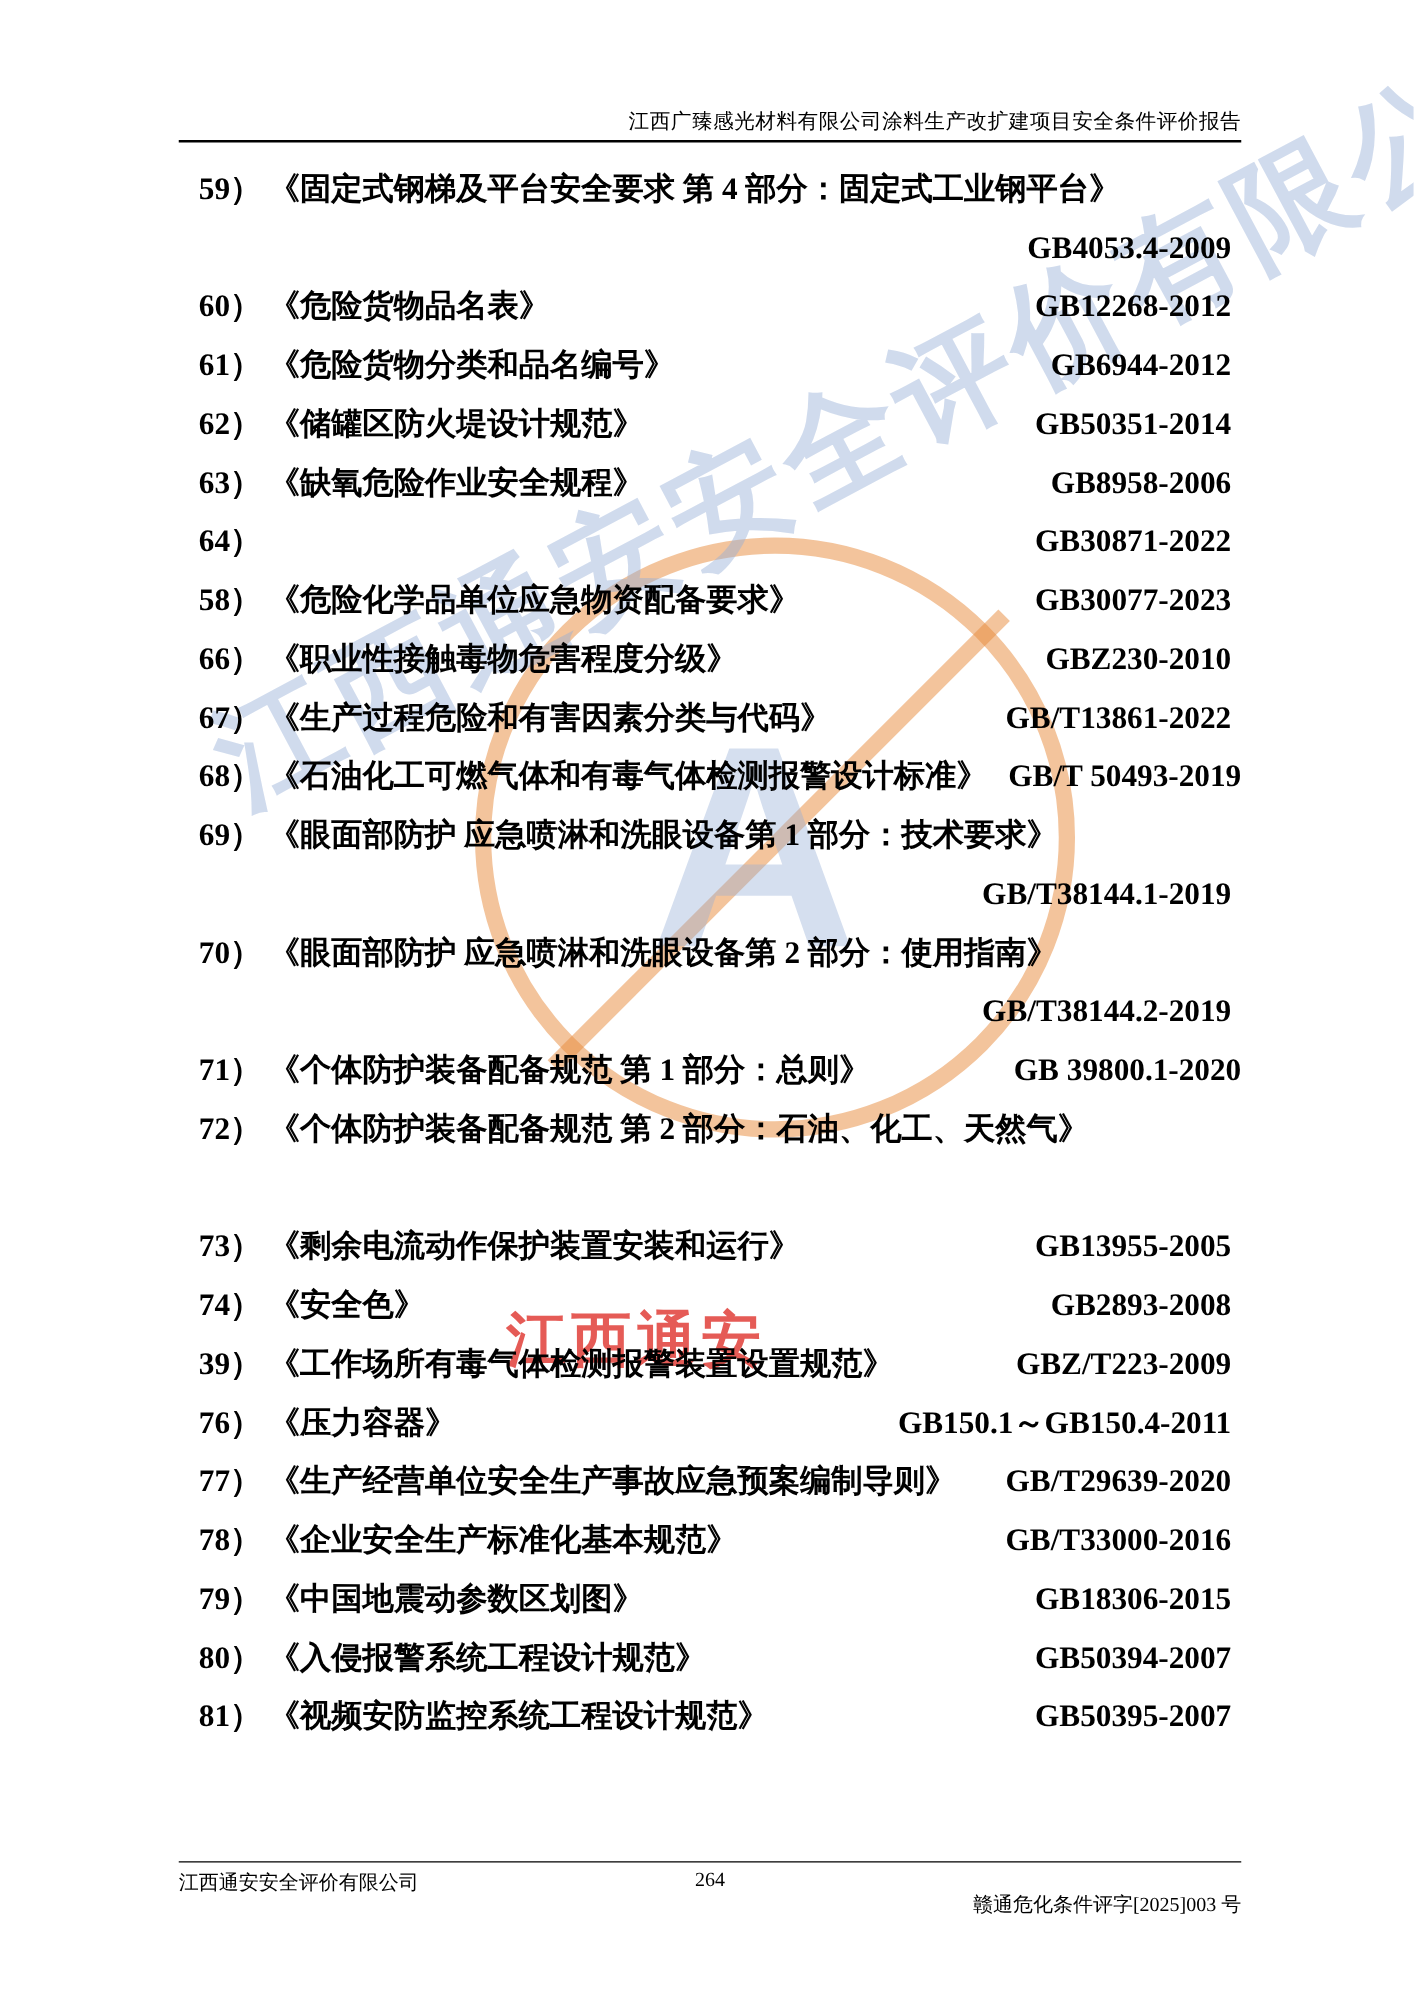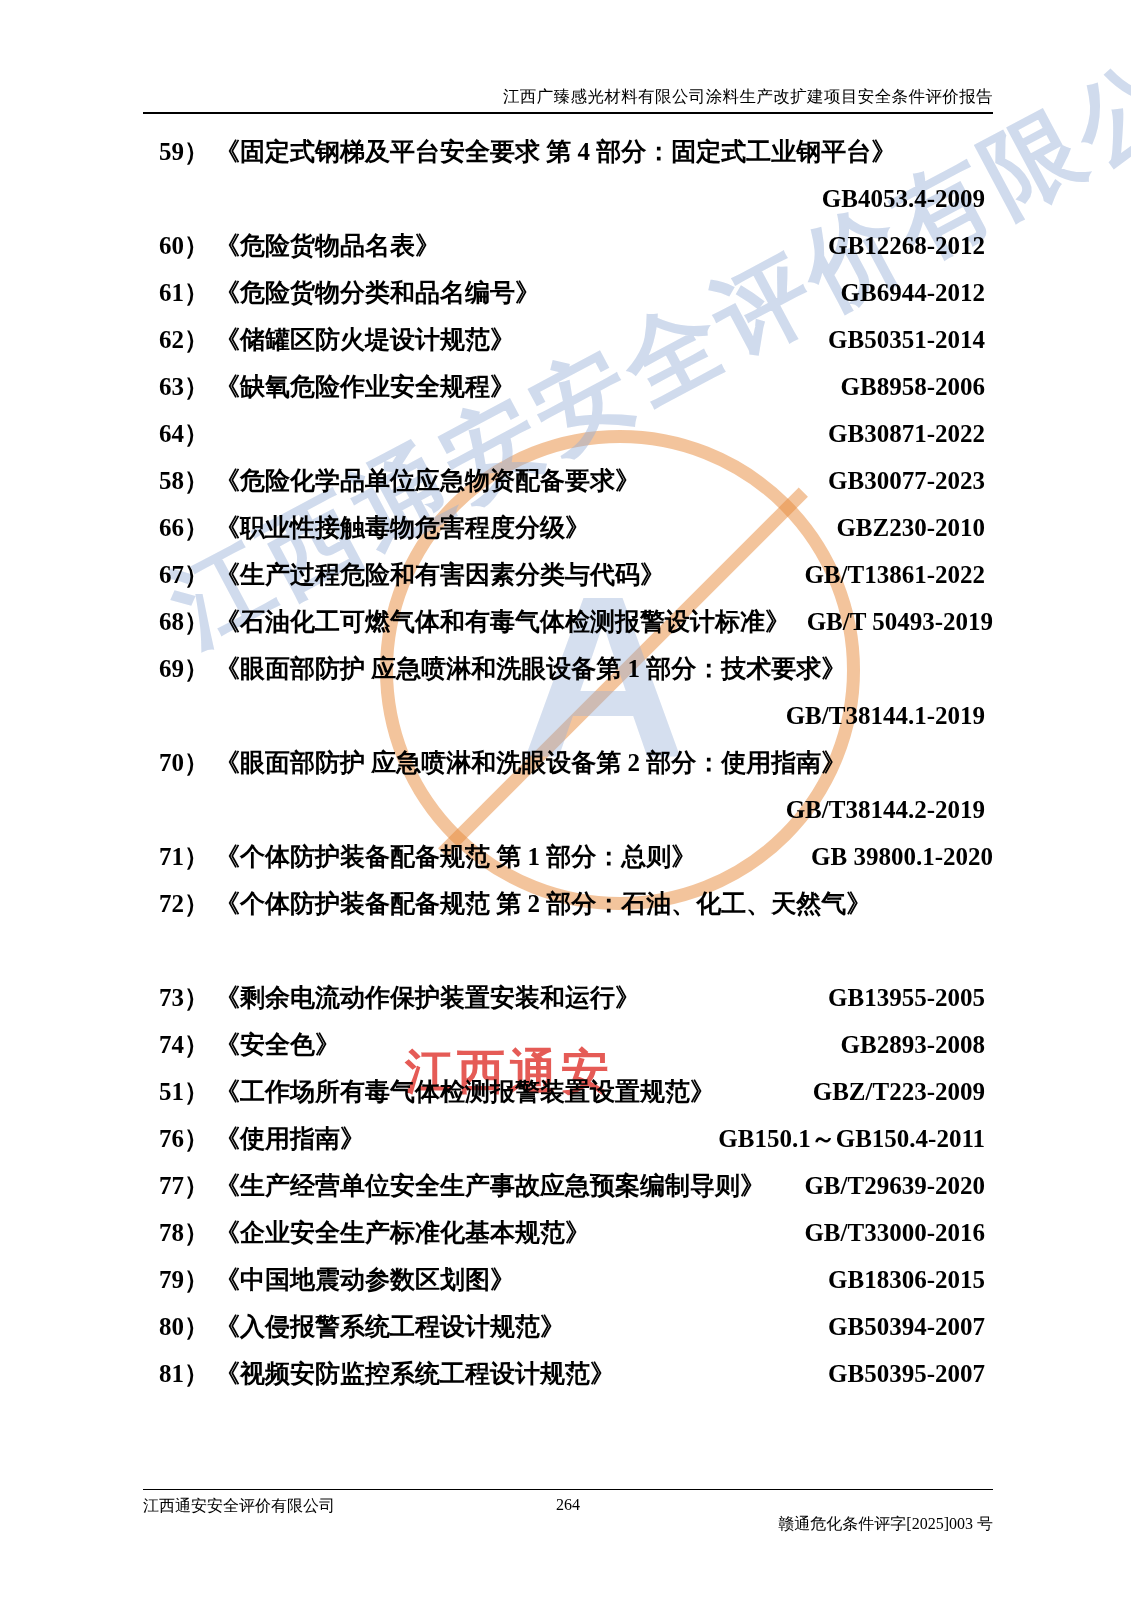--- a/index.html
+++ b/index.html
@@ -276,28 +276,28 @@
       <span class="code inset">GB13955-2005</span>
     </div>
 
     <div class="entry">
       <span class="num">74）</span>
       <span class="title">《安全色》</span>
       <span class="code inset">GB2893-2008</span>
     </div>
 
     <div class="entry">
-      <span class="num">51）</span>
+      <span class="num">39）</span>
       <span class="title">《工作场所有毒气体检测报警装置设置规范》</span>
       <span class="code inset">GBZ/T223-2009</span>
     </div>
 
     <div class="entry">
       <span class="num">76）</span>
-      <span class="title">《使用指南》</span>
+      <span class="title">《压力容器》</span>
       <span class="code inset">GB150.1～GB150.4-2011</span>
     </div>
 
     <div class="entry">
       <span class="num">77）</span>
       <span class="title">《生产经营单位安全生产事故应急预案编制导则》</span>
       <span class="code inset">GB/T29639-2020</span>
     </div>
 
     <div class="entry">

